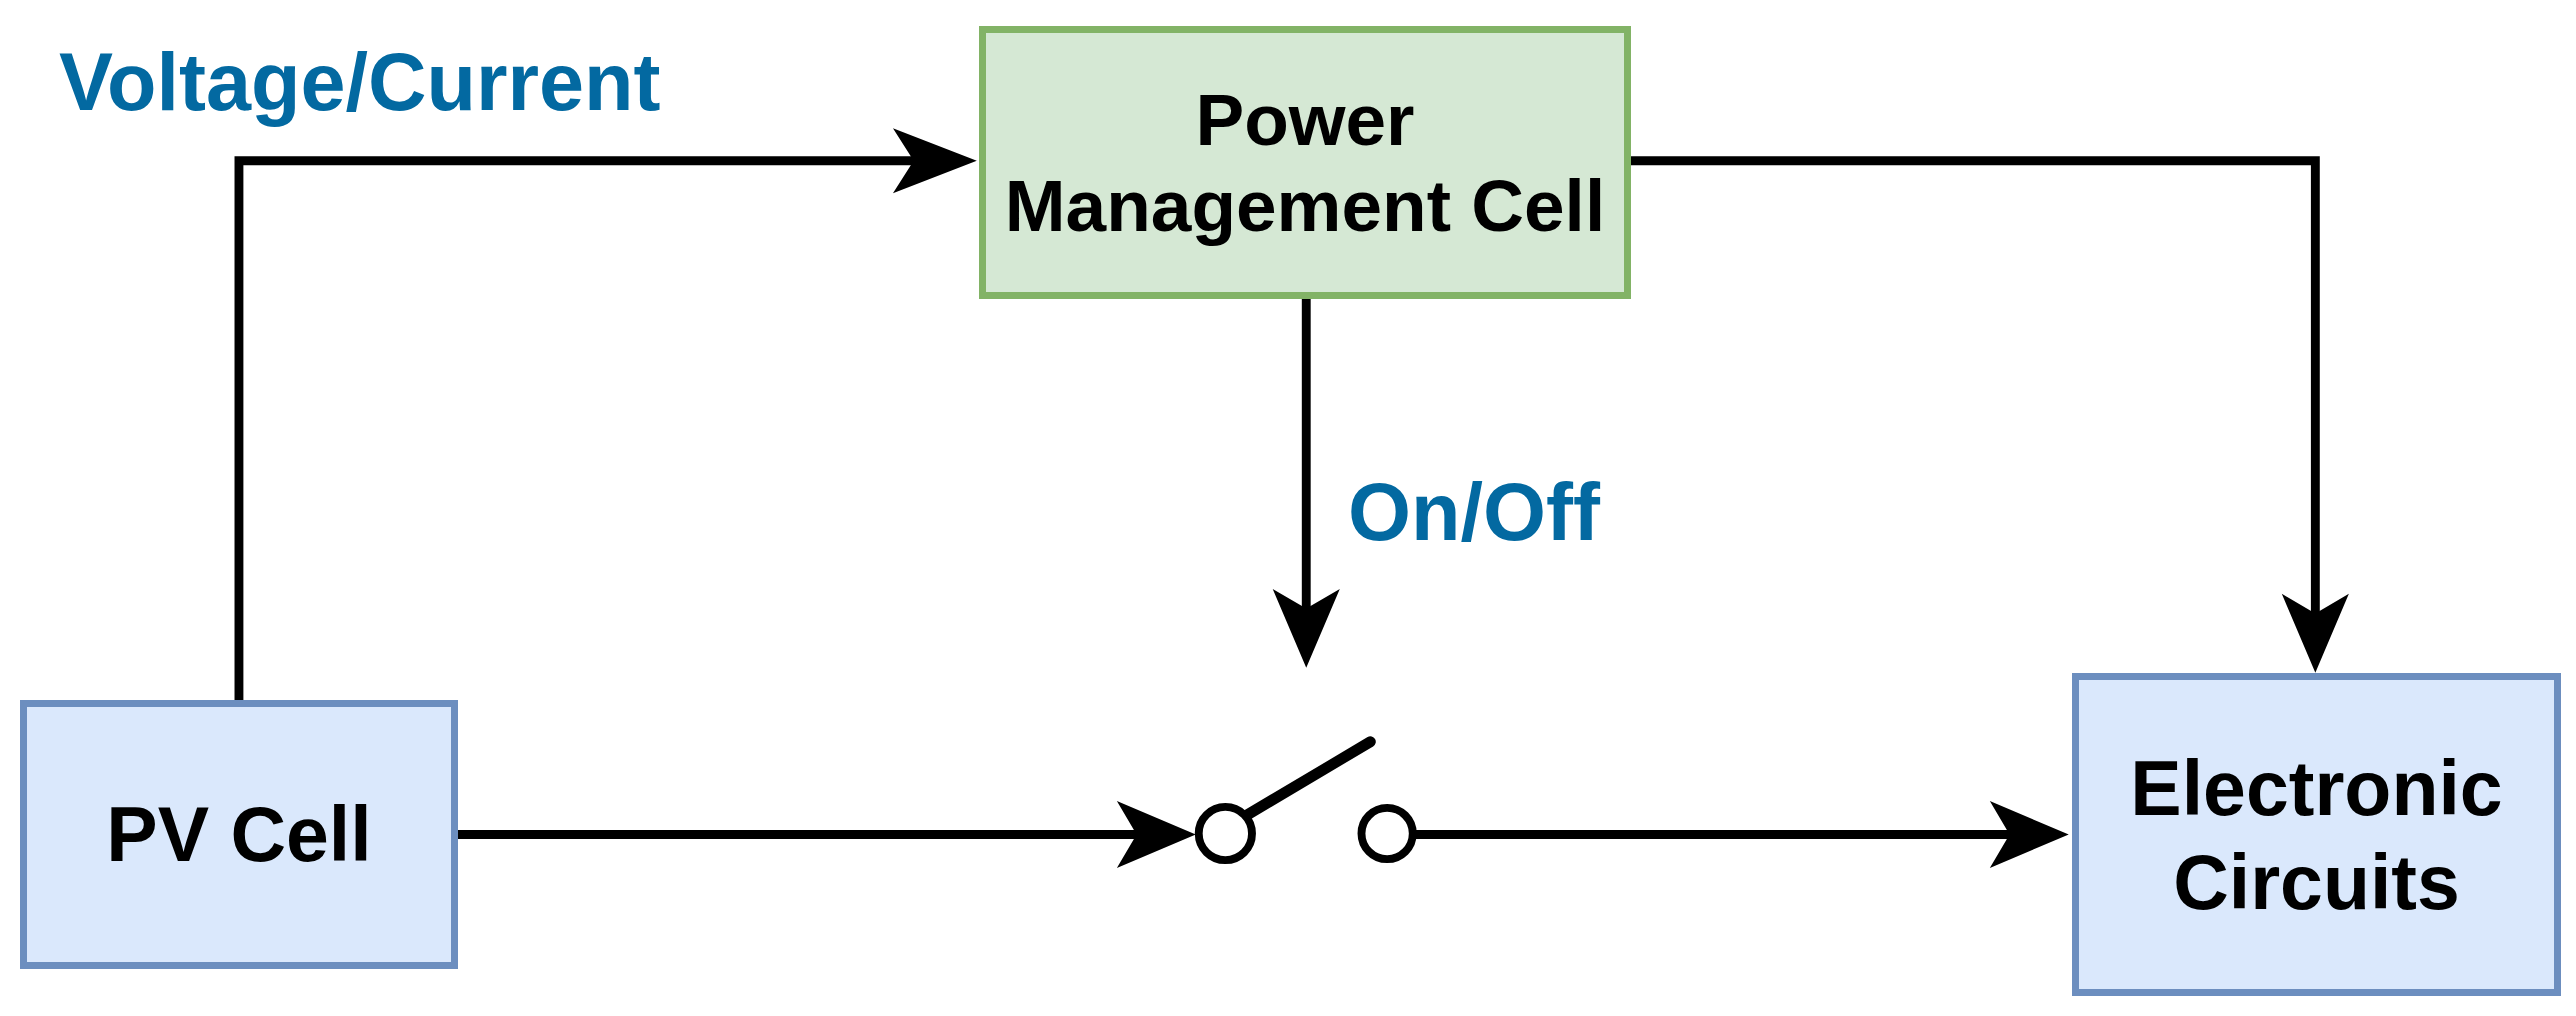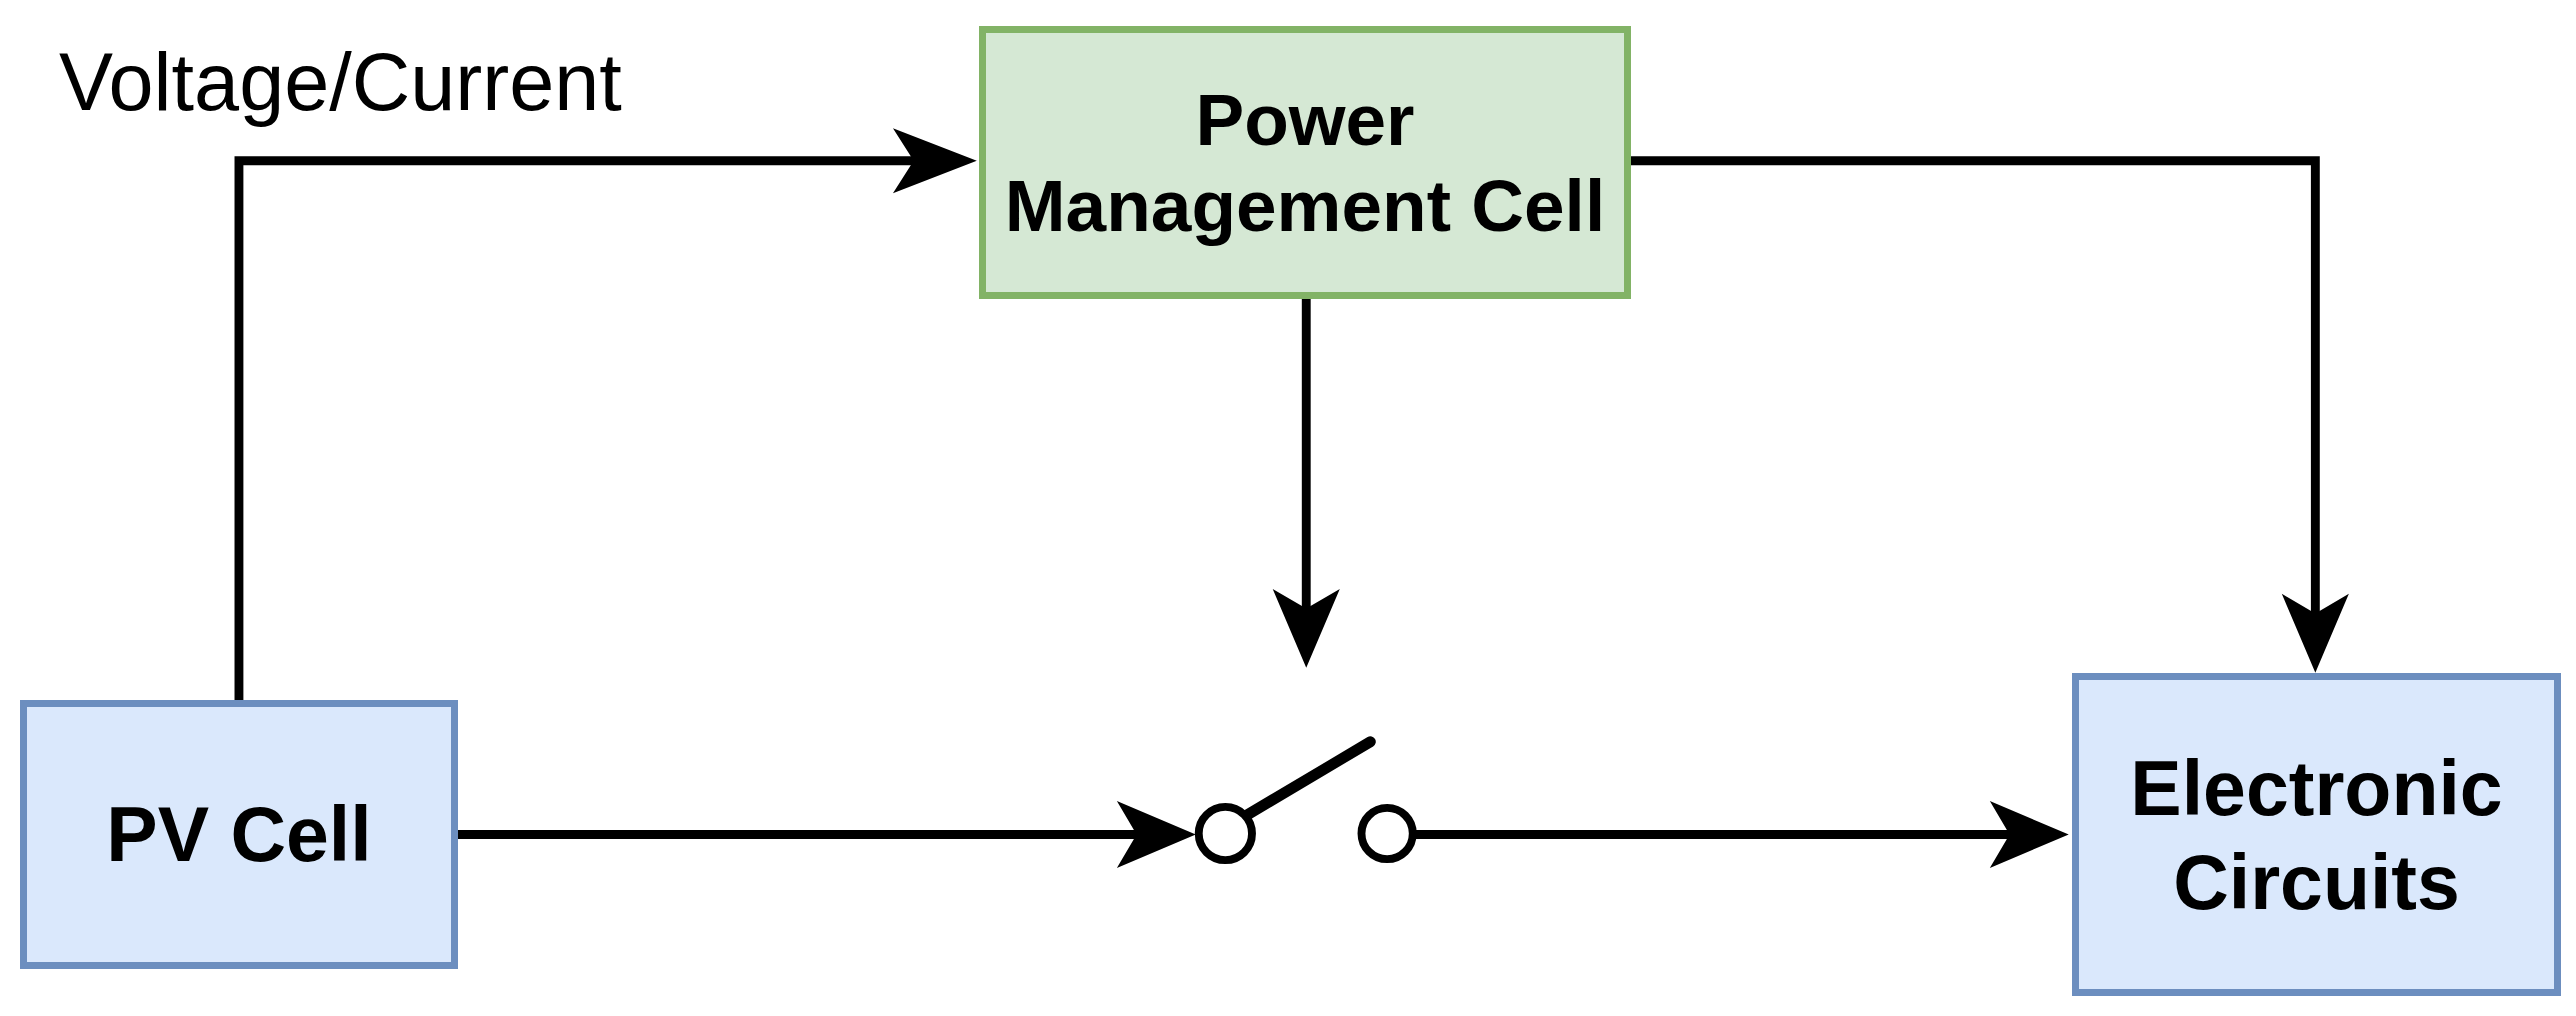--- a/index.html
+++ b/index.html
@@ -53,22 +53,22 @@
   #node-ec {
     left: 2072px; top: 673px;
     width: 489px; height: 323px;
     background: #dae8fc;
     border: 7px solid #6c8ebf;
     font-size: 77px;
     line-height: 94px;
   }
   .edge-label {
     position: absolute;
-    font-weight: 400;
-    color: #000000;
+    font-weight: 700;
+    color: #0369a1;
     font-size: 81px;
     white-space: nowrap;
   }
   #label-voltage-current { left: 59px;  top: 36px; }
   #label-sleep-wakeup    { left: 2326px; top: 30px; transform: translateX(-100%); }
   #label-on-off          { left: 1348px; top: 466px; }
 </style>
 </head>
 <body>
 
@@ -106,15 +106,16 @@
     <div class="line">Circuits</div>
   </div>
 
   <div class="node" id="node-pv">
     <div class="line">PV Cell</div>
   </div>
 
   <div class="edge-label" id="label-voltage-current">Voltage/Current</div>
 
 
+  <div class="edge-label" id="label-on-off">On/Off</div>
 
 </div>
 
 
 </body></html>

